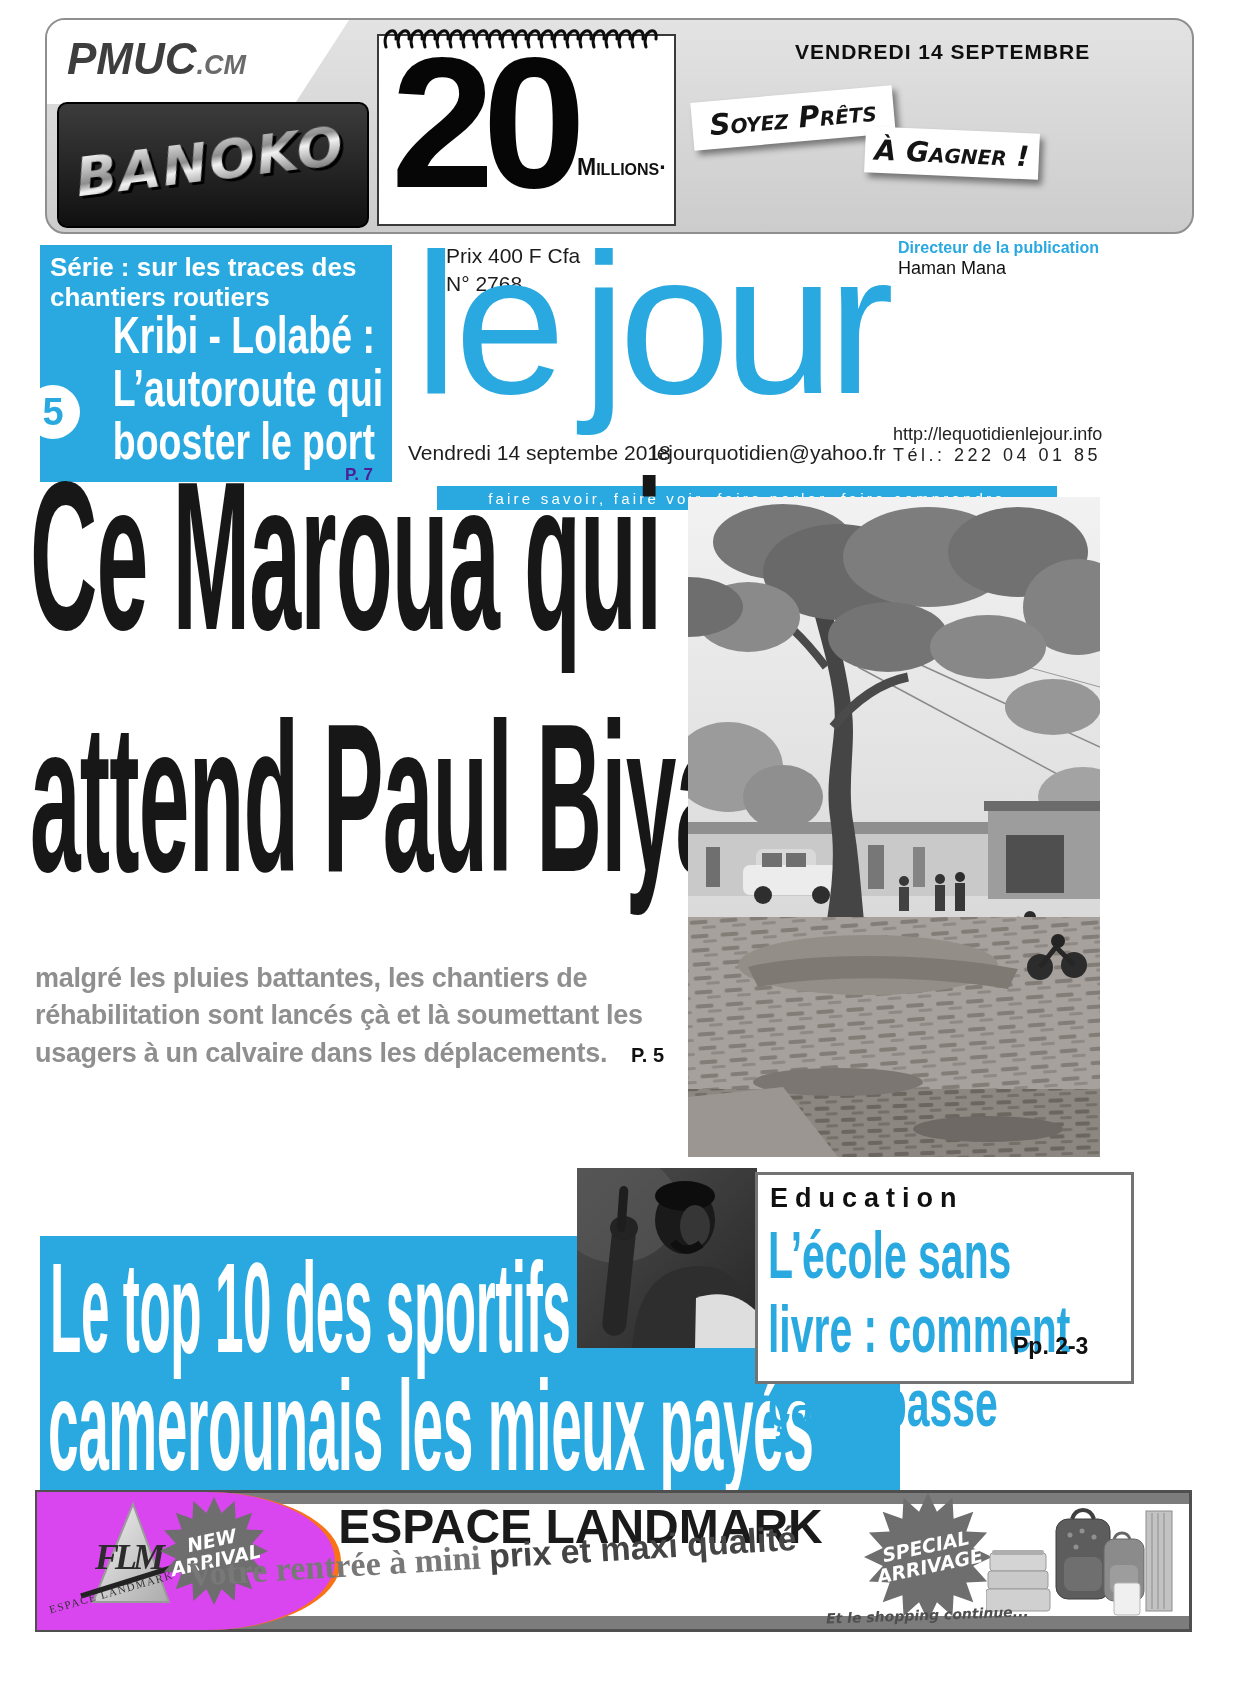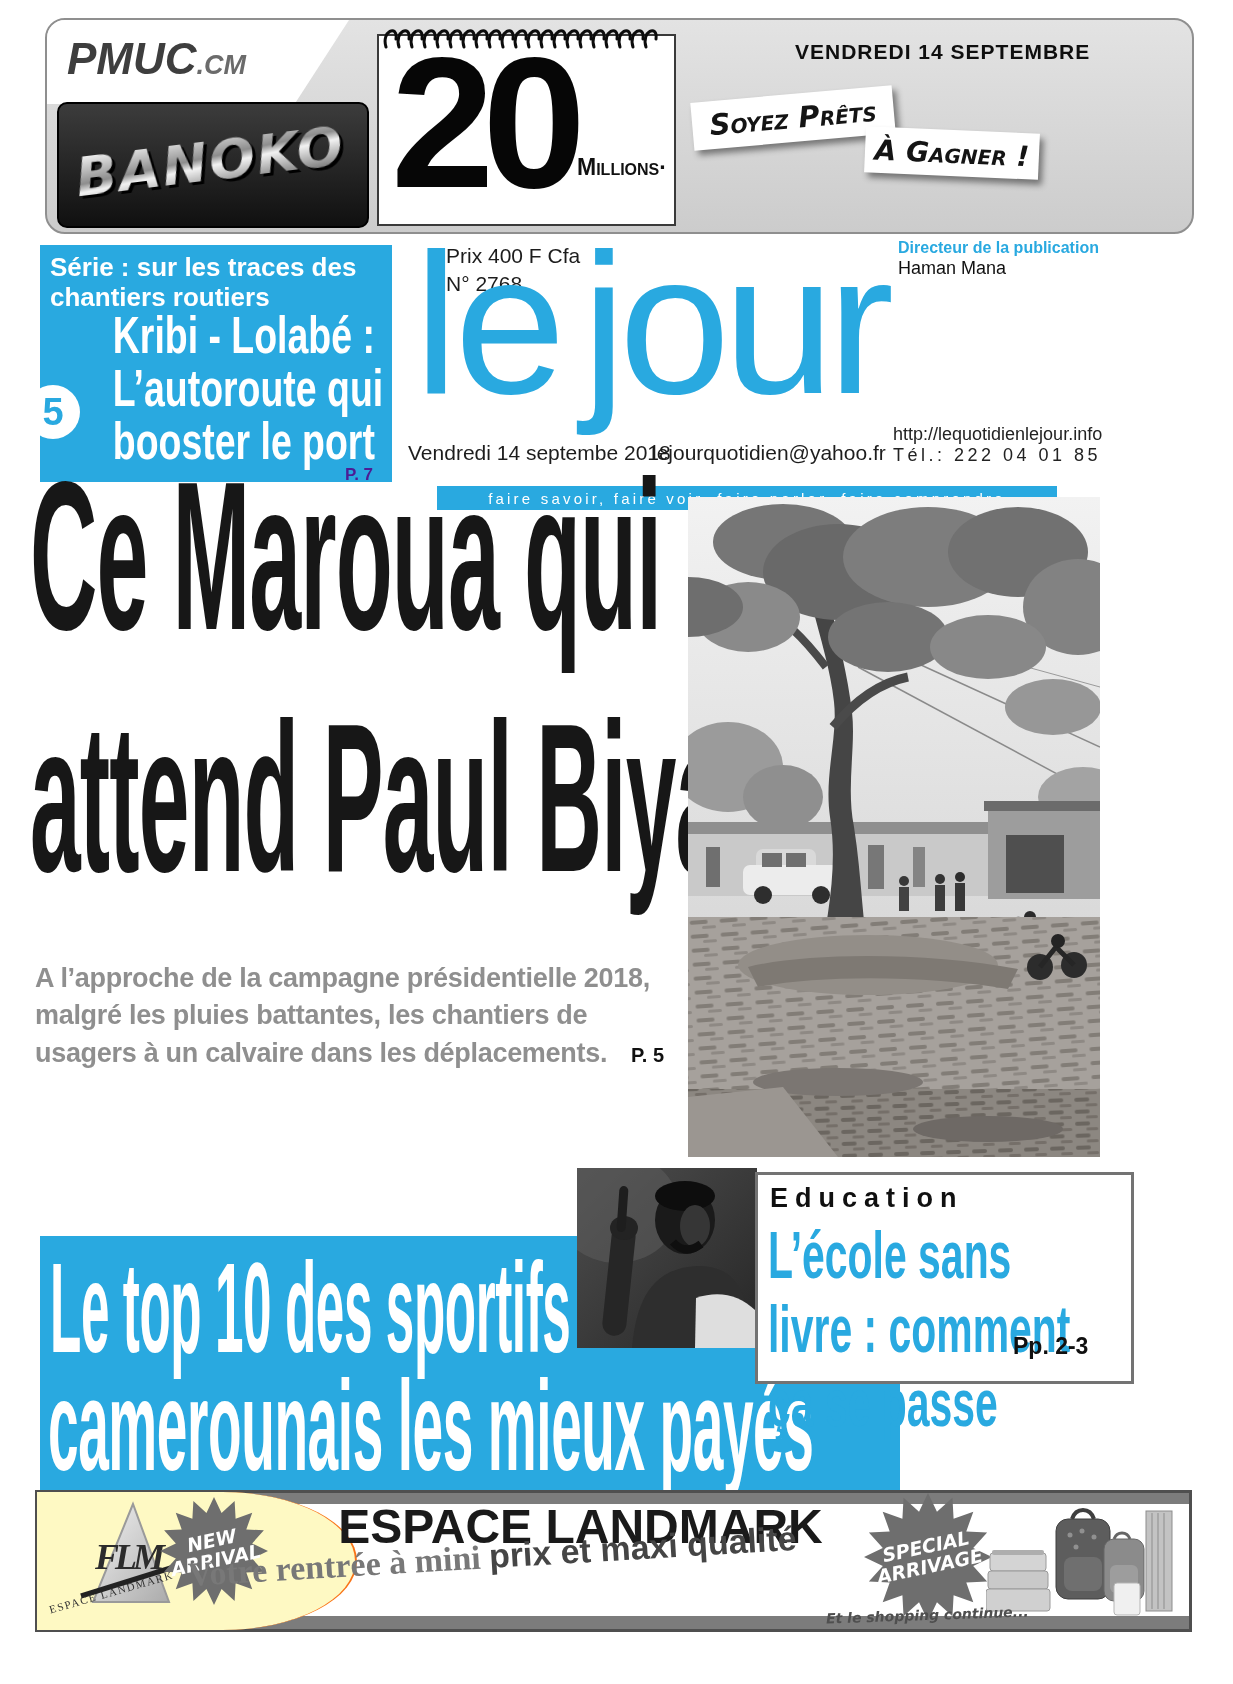--- a/index.html
+++ b/index.html
@@ -87,22 +87,22 @@
   #edu-kicker{ left:12px; top:8px; font-size:27px; font-weight:700; letter-spacing:7px; color:#101010; white-space:nowrap; }
   #edu-head{ left:10px; top:44px; font-size:66px; font-weight:700; color:var(--blue); line-height:1.12; }
   .el{ display:block; transform:scaleX(.62); transform-origin:left top; white-space:nowrap; }
   #edu-page{ left:255px; top:158px; font-size:23px; font-weight:700; color:#101010; }
 
   
   #ad{ left:35px; top:1490px; width:1157px; height:142px; background:#fff;
     border:3px solid #4f4f4f; box-sizing:border-box; }
   #ad-bandtop{ left:0; top:0; width:100%; height:11px; background:#7c7c7c; }
   #ad-bandbot{ left:0; bottom:0; width:100%; height:13px; background:#7c7c7c; }
-  #ad-logoarea{ left:-1px; top:-1px; width:298px; height:138px; background:#fef9c3;
-    border-radius:0 140px 140px 0 / 0 72px 72px 0; border-right:2px solid #f97316;padding-left:20px; }
+  #ad-logoarea{ left:-1px; top:-1px; width:298px; height:138px; background:#d946ef;
+    border-radius:0 140px 140px 0 / 0 72px 72px 0; border-right:6px solid #f97316; }
   #ad-sail{ left:34px; top:6px; width:150px; height:122px; }
   #ad-monogram{ left:58px; top:44px; font-family:"Liberation Serif",serif; font-style:italic;
     font-weight:700; font-size:36px; letter-spacing:-4px; color:#2c2c2c; }
   #ad-logocap{ left:10px; top:94px; transform:rotate(-16deg); font-size:11px; letter-spacing:1.5px;
     color:#333; font-family:"Liberation Serif",serif; white-space:nowrap; }
   .star{ position:absolute; }
   .star svg{ display:block; }
   .star .st-txt{ position:absolute; left:0; top:0; width:100%; height:100%; display:flex;
     flex-direction:column; align-items:center; justify-content:center;
     font-family:"DejaVu Sans",sans-serif; font-style:italic; font-weight:900; color:#fff;
@@ -190,22 +190,22 @@
   <div id="dir-name" class="abs">Haman Mana</div>
   <div id="m-date" class="abs">Vendredi 14 septembe 2018</div>
   <div id="m-email" class="abs">lejourquotidien@yahoo.fr</div>
   <div id="m-site" class="abs">http://lequotidienlejour.info</div>
   <div id="m-phone" class="abs">Tél.: 222 04 01 85</div>
   <div id="tagline" class="abs">faire savoir, faire voir, faire parler, faire comprendre</div>
 
   <div id="hl1" class="abs bighl">Ce Maroua qui</div>
   <div id="hl2" class="abs bighl">attend Paul Biya</div>
   <div id="standfirst" class="abs">
-    <div>A l’approche de la campagne présidentielle 2018,</div>
     <div>malgré les pluies battantes, les chantiers de</div>
+    <div>réhabilitation sont lancés çà et là soumettant les</div>
     <div><span>usagers à un calvaire dans les déplacements.</span><span class="pref">P. 5</span></div>
   </div>
 
   <svg id="mainphoto" class="abs" viewBox="0 0 412 660">
     <defs>
       <linearGradient id="sky" x1="0" y1="0" x2="0" y2="1">
         <stop offset="0" stop-color="#f2f2f2"></stop>
           <stop offset="1" stop-color="#d9d9d9"></stop>
       </linearGradient>
       <pattern id="tracks1" width="30" height="14" patternUnits="userSpaceOnUse" patternTransform="rotate(-4)">

